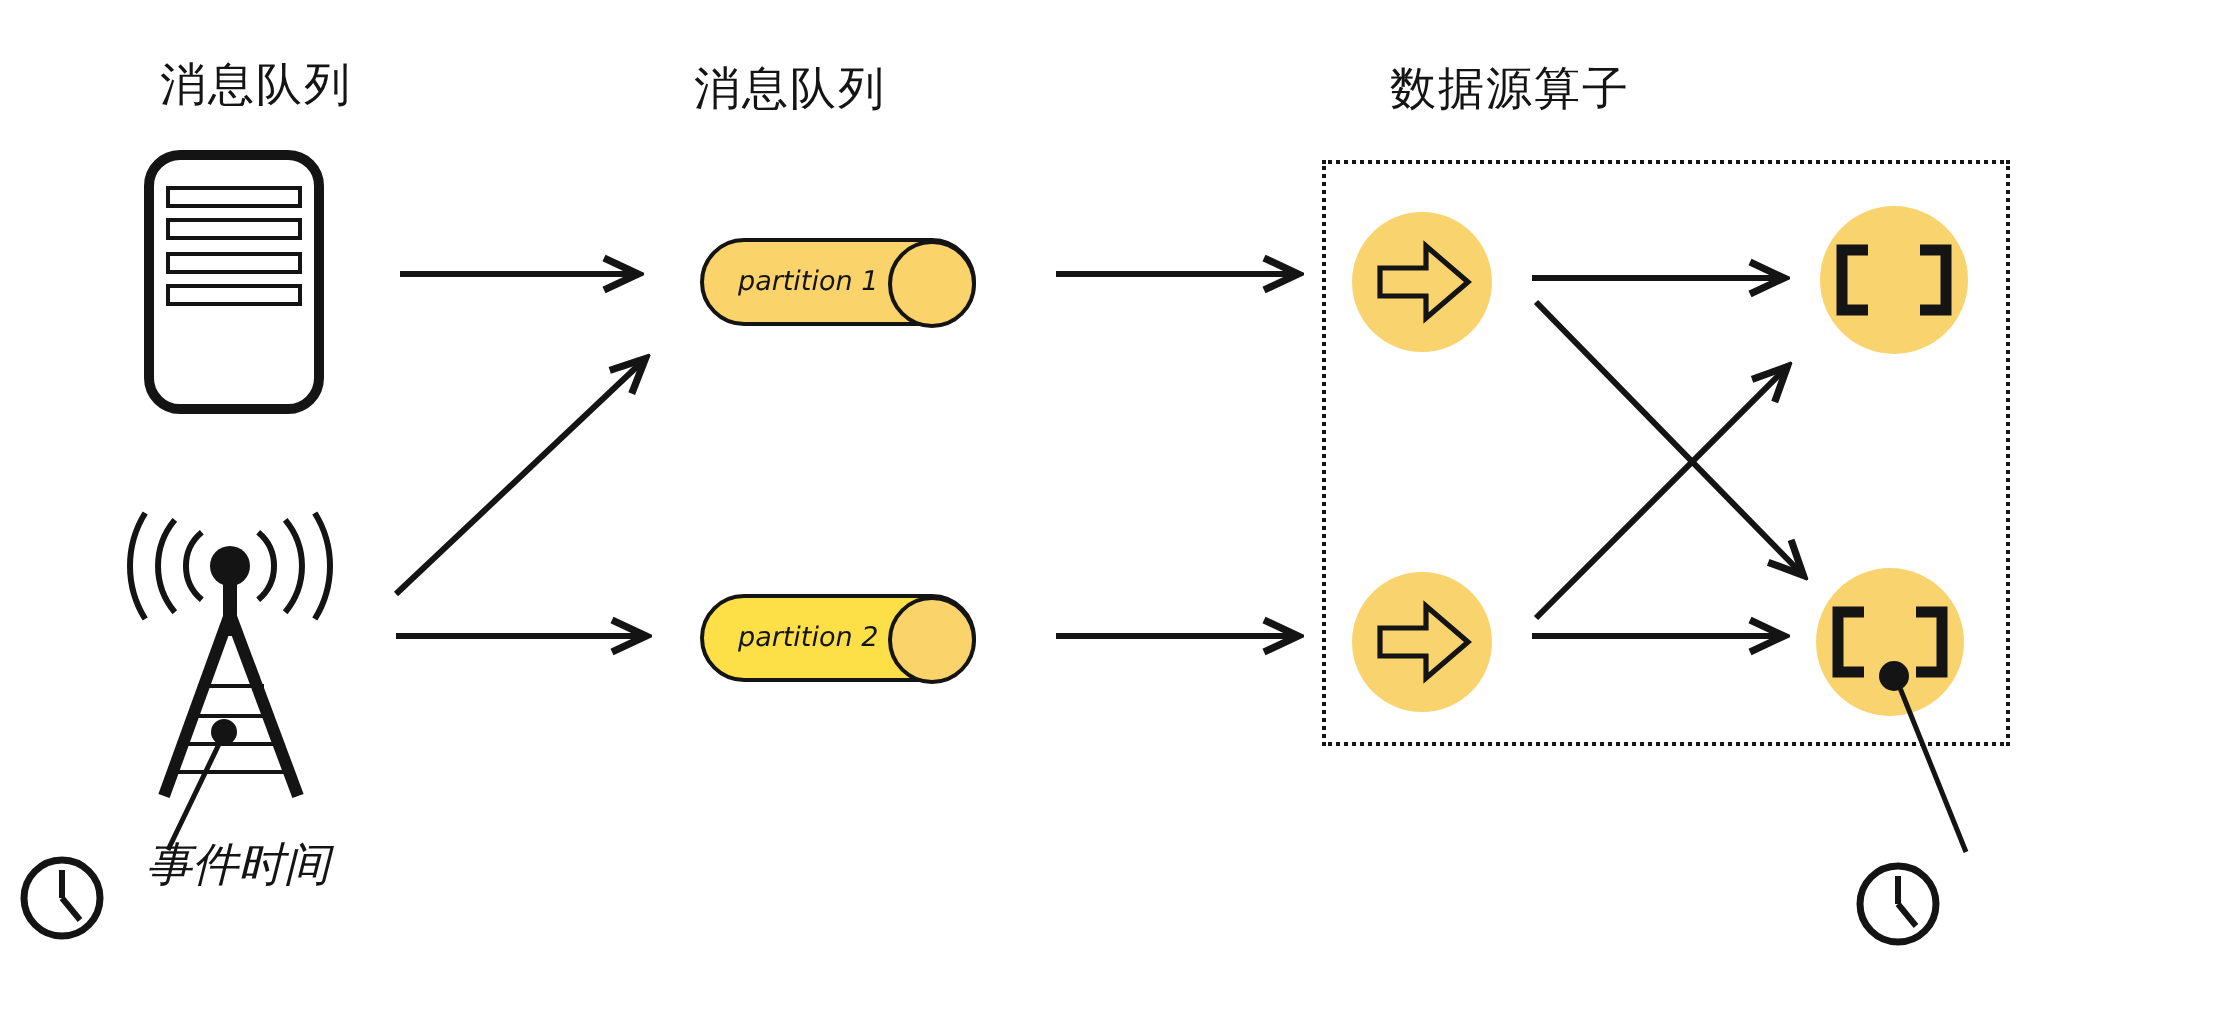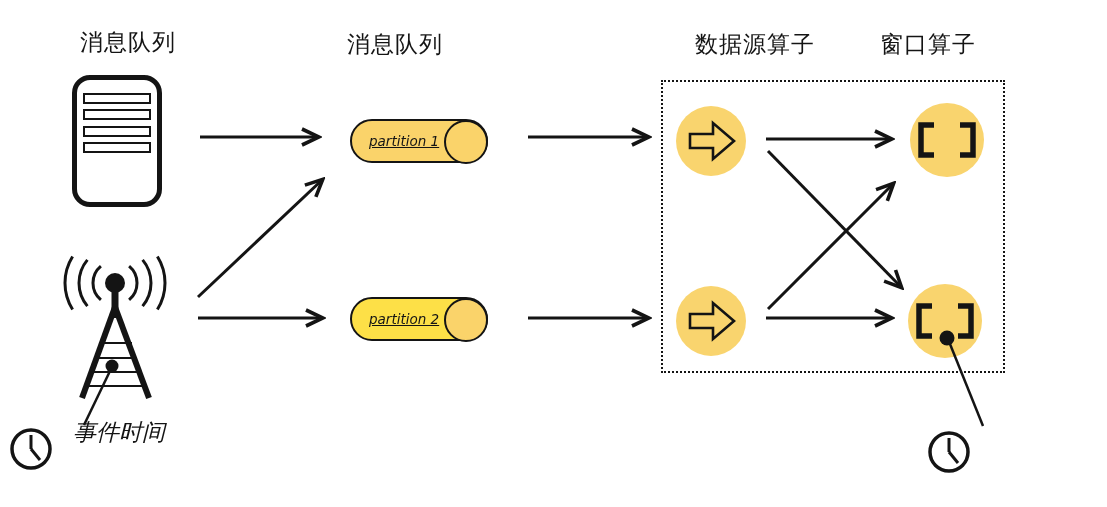--- a/index.html
+++ b/index.html
@@ -15,21 +15,21 @@
                background:#fff;box-sizing:border-box;}
   
   .op-box{position:absolute;left:661px;top:80px;width:344px;height:293px;
           border:2.5px dotted #141414;box-sizing:border-box;background:transparent;}
   
   .pill{position:absolute;width:138px;height:44px;border:2.5px solid #141414;border-radius:22px;
         box-sizing:border-box;display:flex;align-items:center;}
   .pill .cap{position:absolute;right:-2px;top:-1px;width:44px;height:44px;border:2.5px solid #141414;
              border-radius:50%;box-sizing:border-box;}
   .pill .ptxt{position:absolute;left:17px;top:0;height:100%;display:flex;align-items:center;
-              font-style:italic;font-size:13.5px;font-family:"DejaVu Sans",sans-serif;color:#141414;text-decoration:underline;}
+              font-style:italic;font-size:13.5px;font-family:"DejaVu Sans",sans-serif;color:#141414;}
 </style>
 </head>
 <body>
 
 <div class="canvas">
 
   <svg width="1107" height="507" viewBox="0 0 1107 507">
     <defs>
       <marker id="arrow" markerUnits="userSpaceOnUse" markerWidth="24" markerHeight="22" viewBox="0 0 24 22" refX="20" refY="11" orient="auto">
         <path d="M4,3 L21,11 L4,19" fill="none" stroke="#141414" stroke-width="3.6"></path>
@@ -108,21 +108,20 @@
     <g stroke="#141414" fill="none">
       <circle cx="949" cy="452" r="19" stroke-width="3.5" fill="#fff"></circle>
       <line x1="949" y1="452" x2="949" y2="438" stroke-width="3"></line>
       <line x1="949" y1="452" x2="958" y2="463" stroke-width="3"></line>
     </g>
   </svg>
 
   <div class="col-label" style="left:70px;top:27px;width:116px;">消息队列</div>
   <div class="col-label" style="left:347px;top:29px;width:96px;">消息队列</div>
   <div class="col-label" style="left:694px;top:29px;width:122px;">数据源算子</div>
-  <div class="col-label" style="left:880px;top:29px;width:96px;">窗口算子</div>
 
   <div class="server">
     <div class="bar" style="top:13px;"></div>
     <div class="bar" style="top:29px;"></div>
     <div class="bar" style="top:46px;"></div>
     <div class="bar" style="top:62px;"></div>
   </div>
 
   <div class="op-box"></div>
 

